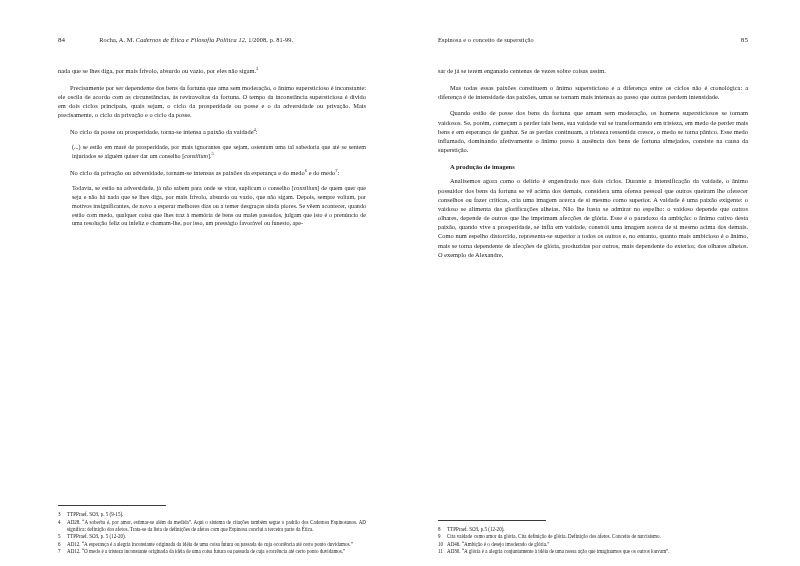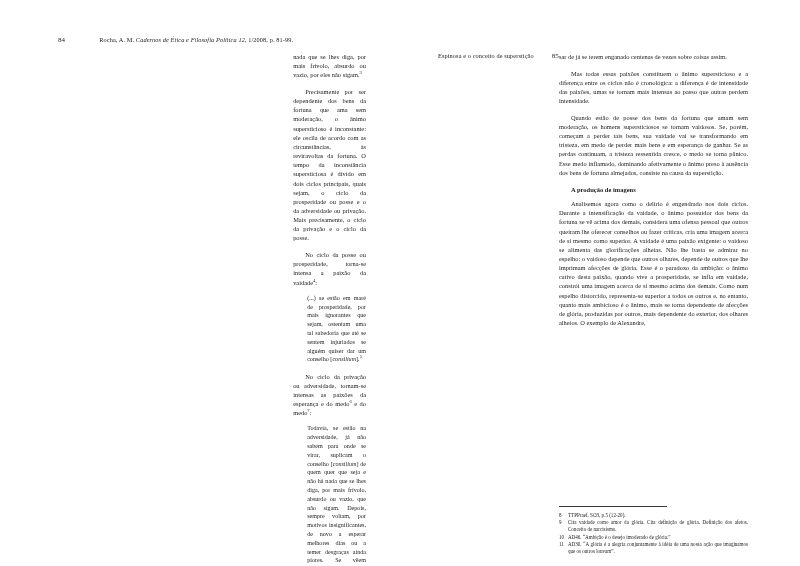--- a/index.html
+++ b/index.html
@@ -24,21 +24,21 @@
     position: relative;
     box-sizing: border-box;
     width: 400px;
     height: 566px;
     padding: 36px 0 10px 0;
   }
   .page-inner {
     box-sizing: border-box;
     height: 100%;
     display: flex;
-    flex-direction: row;
+    flex-direction: column;
   }
   .page-left .page-inner { padding: 0 34px 0 58px; }
   .page-right .page-inner { padding: 0 52px 0 38px; }
 
   .running-head {
     display: flex;
     align-items: baseline;
     font-size: 6.3px;
     letter-spacing: 0.1px;
     color: #1c1c1c;
@@ -46,21 +46,21 @@
   }
   .running-head .folio {
     font-size: 7px;
   }
   .running-head .rh-text {
     flex: 1;
   }
   .page-left .running-head .folio { margin-right: 34px; }
   .page-left .running-head .rh-text { text-align: left; }
   .page-right .running-head .rh-text { text-align: left; }
-  .page-right .running-head .folio { margin-left: 18px; margin-top: 16px; }
+  .page-right .running-head .folio { margin-left: 18px; }
 
   .rh-text i { font-style: italic; }
 
   .body-col {
     flex: 1;
     display: flex;
     flex-direction: column;
     padding-top: 16px;
   }
   p {

